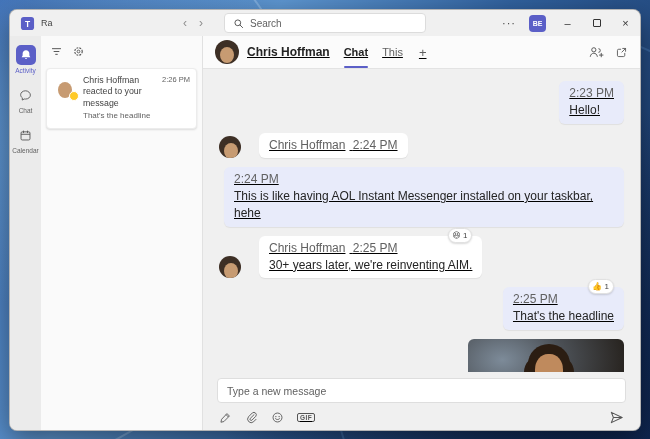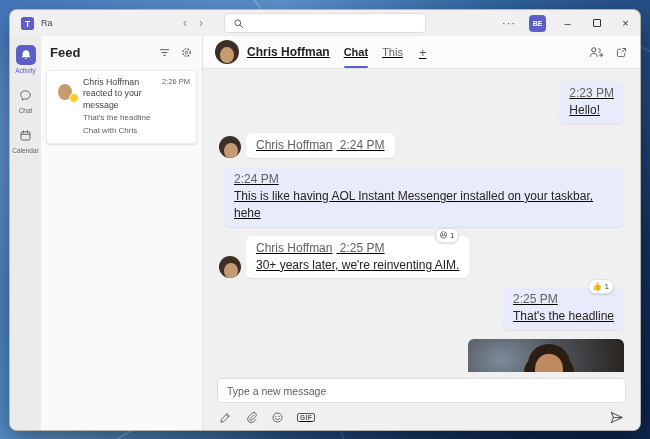--- a/index.html
+++ b/index.html
@@ -78,21 +78,21 @@
   .ch-actions { margin-left:auto; display:flex; gap:11px; align-items:center; }
 
   
   .msgs { flex:1; display:flex; flex-direction:column; gap:9px; padding:12px 16px 4px; overflow:hidden; }
   .msg { position:relative; border-radius:6px; padding:4px 10px 5px; box-shadow:0 1px 1px rgba(0,0,0,.07); max-width:400px; }
   .msg.sent { background:#E8EBFA; margin-left:auto; }
   .msg.recvb { background:#fff; }
   .meta { font-size:12px; color:#616161; line-height:1.4; }
   .meta .sep { display:inline-block; width:4px; }
   .mtext { font-size:12px; color:#242424; line-height:1.4; }
-  .row-recv { display:flex; align-items:flex-end; gap:5px; }
+  .row-recv { display:flex; align-items:flex-end; gap:18px; }
   .row-recv .avatar { width:22px; height:22px; }
   .reaction { position:absolute; top:-8px; right:10px; background:#fff; border:1px solid #e1e1e1; border-radius:9px;
     padding:0 4px; font-size:8px; line-height:13px; color:#424242; display:flex; gap:2px; box-shadow:0 1px 2px rgba(0,0,0,.15); }
   .msg.media { padding:0; background:transparent; box-shadow:none; margin-left:auto; }
   .gif { position:relative; width:156px; height:74px; border-radius:6px; overflow:hidden;
     background: radial-gradient(130px 90px at 22% 28%, #7d8b99 0%, #4d5258 45%, #241f1a 100%); }
   .hair { position:absolute; left:60px; top:5px; width:42px; height:40px; background:#2b1d12;
     border-radius:50%; box-shadow:-7px 8px 0 -3px #2b1d12, 7px 8px 0 -3px #2b1d12; }
   .face { position:absolute; left:67px; top:15px; width:28px; height:34px; background:#bf8a5d; border-radius:46% 46% 50% 50%; }
   .stache { position:absolute; left:73px; top:38px; width:16px; height:5px; background:#20150c; border-radius:2px 2px 5px 5px; }
@@ -136,20 +136,21 @@
         <button class="navbtn">›</button>
       </div>
 
       <div class="searchbox">
         <span>
           <svg width="11" height="11" viewBox="0 0 16 16">
               <circle cx="7" cy="7" r="4.2" fill="none" stroke="#555" stroke-width="1.4"></circle>
               <path d="M10.2 10.2L14 14" stroke="#555" stroke-width="1.4" stroke-linecap="round"></path>
             </svg>
         </span>
+        <input placeholder="Search" style="">
       </div>
 
       <div class="tb-right">
         <button class="more">···</button>
         <span class="be">BE</span>
         <button class="winctl">–</button>
         <button class="winctl">
             <span class="maxbox"></span>
           </button>
         <button class="winctl">×</button>
@@ -182,21 +183,20 @@
                 <rect x="2.5" y="3.5" width="11" height="10" rx="1.5" fill="none" stroke="#555" stroke-width="1.1"></rect>
                 <path d="M2.5 6.5h11M5.5 2v3M10.5 2v3" stroke="#555" stroke-width="1.1" fill="none"></path>
               </svg>
           </span>
           <span class="rail-label">Calendar</span>
         </div>
       </nav>
 
       <aside class="feed">
         <div class="feed-head">
-          <span class="feed-title">Feed</span>
           <span class="feed-actions">
             <button>
               <svg width="13" height="13" viewBox="0 0 16 16">
                   <path d="M3 4.5h10M5 8h6M7 11.5h2" stroke="#555" stroke-width="1.2" fill="none" stroke-linecap="round"></path>
                 </svg>
             </button>
             <button>
               <svg width="13" height="13" viewBox="0 0 16 16">
                   <circle cx="8" cy="8" r="4.6" fill="none" stroke="#555" stroke-width="1.4" stroke-dasharray="2.3 1.4"></circle>
                   <circle cx="8" cy="8" r="1.7" fill="none" stroke="#555" stroke-width="1.1"></circle>
@@ -209,21 +209,20 @@
           <span class="av-wrap">
             <span class="avatar"></span>
             <span class="badge"></span>
           </span>
           <div class="fc-body">
             <div class="fc-row">
               <span class="fc-title">Chris Hoffman reacted to your message</span>
               <span class="fc-time">2:26 PM</span>
             </div>
             <div class="fc-sub">That's the headline</div>
-            <div class="fc-sub">Chat with Chris</div>
           </div>
         </div>
       </aside>
 
       <main class="chat">
         <div class="chat-head">
           <span class="avatar"></span>
           <span class="ch-name">Chris Hoffman</span>
           <div class="tabs">
             <span class="tab active">Chat</span>

